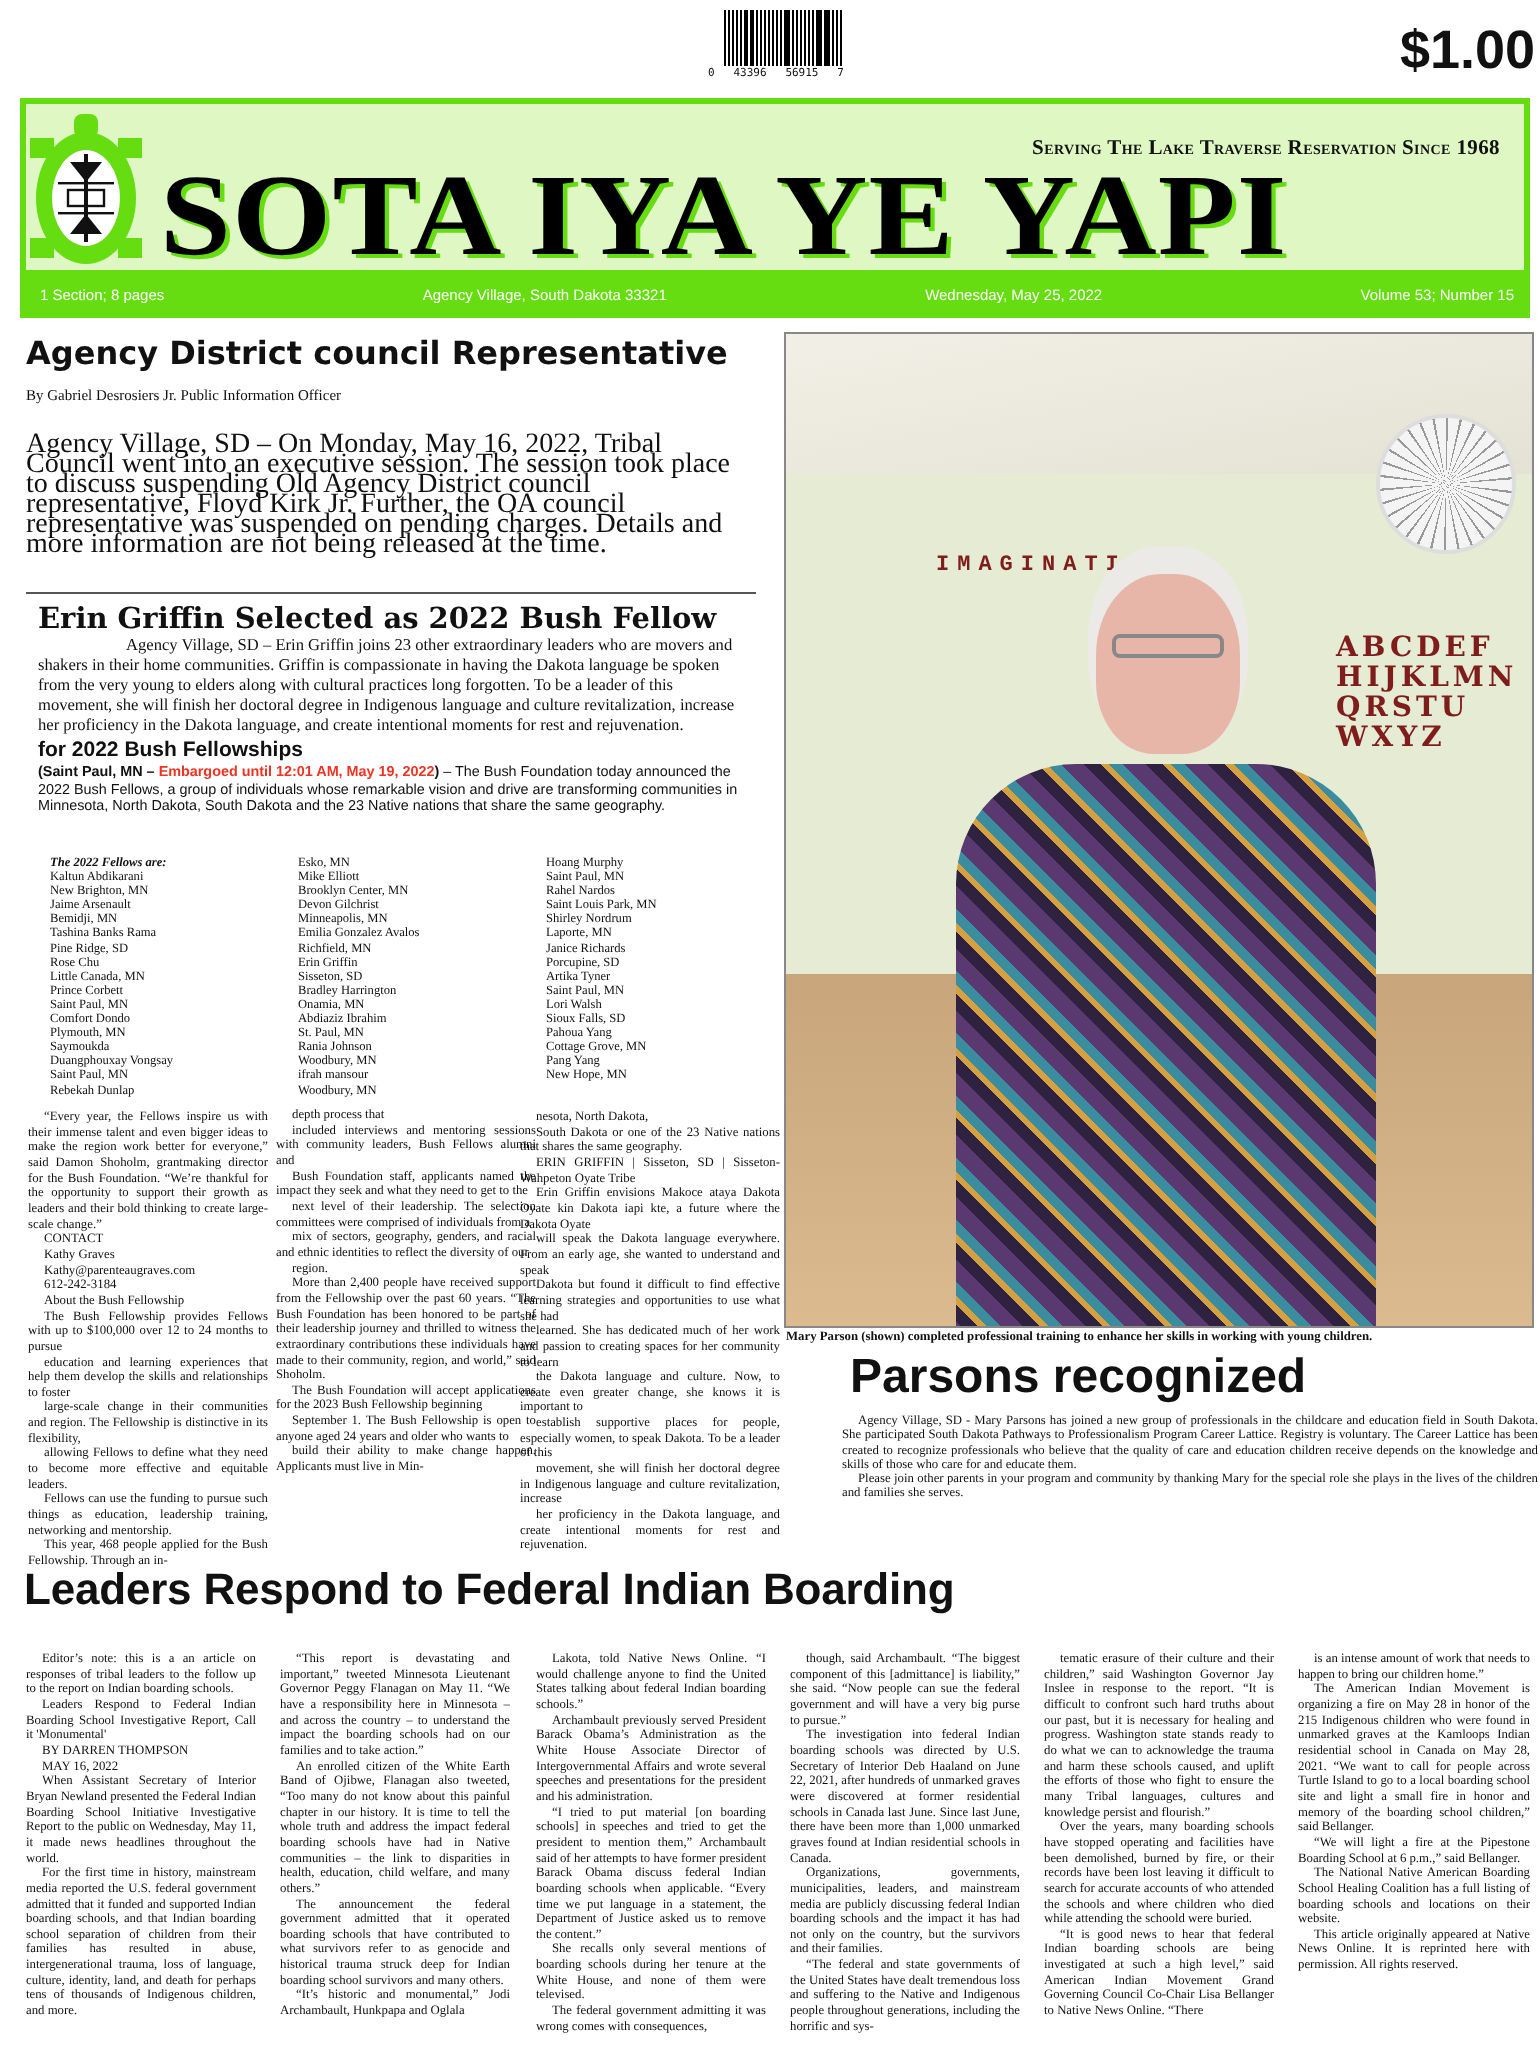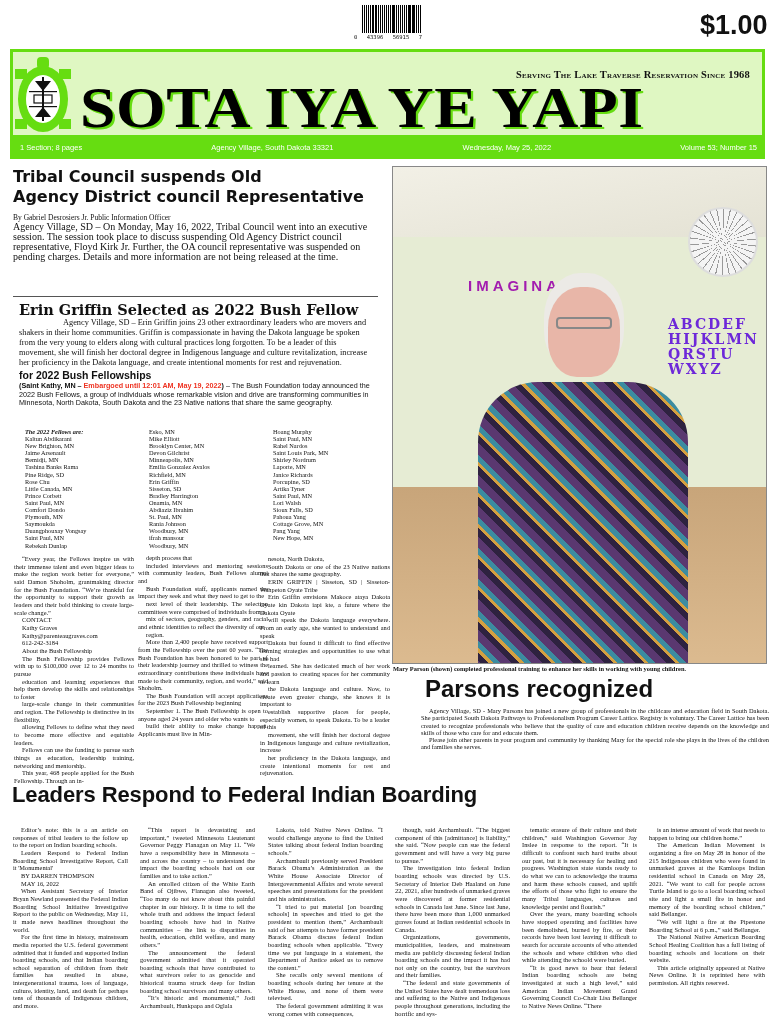--- a/index.html
+++ b/index.html
@@ -15,21 +15,21 @@
   .masthead { position: absolute; left: 10px; top: 49px; width: 755px; height: 110px; background: #dff7c2; border: 3px solid #66dd11; }
   .logo { position: absolute; left: 0px; top: -5px; width: 60px; height: 100px; }
   .tagline { position: absolute; right: 12px; top: 17px; font-family: "Liberation Serif", serif; font-weight: bold; font-size: 10.5px; font-variant: small-caps; letter-spacing: 0.2px; }
   .title { position: absolute; left: 67px; top: 22px; font-family: "Liberation Serif", serif; font-weight: bold; font-size: 58px; letter-spacing: 0.5px; color: #000; text-shadow: 2px 2px 0 #66dd11; white-space: nowrap; transform: scaleX(1.1); transform-origin: left; }
   .infobar { position: absolute; left: -3px; right: -3px; bottom: -3px; height: 24px; background: #66dd11; color: #fff; font-family: "Liberation Sans", sans-serif; font-size: 7.5px; display: flex; justify-content: space-between; align-items: center; padding: 0 8px 0 10px; }
 
   
   .art1 { position: absolute; left: 13px; top: 167px; width: 365px; }
   .hl-sans { font-family: "DejaVu Sans", sans-serif; font-weight: bold; font-size: 16px; line-height: 20px; }
   .byline { font-size: 7.5px; margin-top: 6px; }
-  .body-lg { font-size: 10px; line-height: 10px; margin-top: 0; }
+  .body-lg { font-size: 14px; line-height: 10px; margin-top: 16px; }
   .rule { position: absolute; left: 13px; top: 296px; width: 365px; height: 1px; background: #555; }
 
   .art2 { position: absolute; left: 19px; top: 302px; width: 356px; }
   .hl-serif { font-family: "DejaVu Serif", serif; font-weight: bold; font-size: 14.5px; line-height: 16px; }
   .body-md { font-size: 8.3px; line-height: 10px; text-indent: 44px; }
   .sub-hl { font-family: "Liberation Sans", sans-serif; font-weight: bold; font-size: 10.5px; line-height: 13px; margin-top: 1px; }
   .lead { font-family: "Liberation Sans", sans-serif; font-size: 7.2px; line-height: 8.5px; }
   .lead .red { color: #e32; font-weight: bold; }
   .lead b { font-weight: bold; }
 
@@ -42,22 +42,22 @@
   .col p { text-indent: 8px; }
   .colA { left: 14px; top: 555px; width: 120px; }
   .colB { left: 138px; top: 554px; width: 130px; }
   .colC { left: 260px; top: 555px; width: 130px; }
 
   
   .photo { position: absolute; left: 392px; top: 166px; width: 375px; height: 498px; border: 1px solid #888; overflow: hidden; background: #e8ead8; }
   .ph-ceiling { position: absolute; left: 0; top: 0; width: 100%; height: 70px; background: linear-gradient(170deg, #f2f0e6 0%, #e4e2d4 100%); }
   .ph-wall { position: absolute; left: 0; top: 70px; width: 100%; height: 250px; background: #e6ecd4; }
   .ph-floor { position: absolute; left: 0; top: 320px; width: 100%; height: 180px; background: linear-gradient(180deg, #c8a57a, #dcbb90); }
-  .ph-imag { position: absolute; left: 75px; top: 110px; font-family: Liberation Sans, sans-serif; font-weight: bold; font-size: 15px; letter-spacing: 4px; color: #a21caf; }
-  .ph-alpha { position: absolute; left: 275px; top: 150px; font-family: "DejaVu Serif", serif; font-weight: bold; font-size: 14px; line-height: 15px; color: #6d28d9; letter-spacing: 2px; }
+  .ph-imag { position: absolute; left: 75px; top: 110px; font-family: Liberation Mono, monospace; font-weight: bold; font-size: 11px; letter-spacing: 4px; color: #7f1d1d; }
+  .ph-alpha { position: absolute; left: 275px; top: 150px; font-family: "DejaVu Serif", serif; font-weight: bold; font-size: 14px; line-height: 15px; color: #7f1d1d; letter-spacing: 2px; }
   .ph-dream { position: absolute; left: 295px; top: 40px; width: 70px; height: 70px; border-radius: 50%; border: 2px solid #ddd; background: repeating-conic-gradient(#999 0 2deg, #f4f4f4 2deg 12deg); }
   .ph-person { position: absolute; left: 85px; top: 120px; width: 210px; height: 380px; }
   .ph-head { position: absolute; left: 70px; top: 0; width: 72px; height: 90px; border-radius: 45% 45% 40% 40%; background: #e8b6a8; box-shadow: 0 -10px 0 4px #eceae6; }
   .ph-shirt { position: absolute; left: 0; top: 95px; width: 210px; height: 290px; border-radius: 60px 60px 0 0; background: repeating-linear-gradient(45deg, #5a3870 0 8px, #2e2240 8px 14px, #d4a040 14px 17px, #3c8ca0 17px 22px); }
   .ph-glasses { position: absolute; left: 78px; top: 30px; width: 56px; height: 12px; border: 2px solid #888; border-radius: 4px; }
   .caption { position: absolute; left: 393px; top: 665px; font-family: "Liberation Serif", serif; font-weight: bold; font-size: 6.4px; white-space: nowrap; }
 
   .art3 { position: absolute; left: 425px; top: 676px; width: 340px; }
   .hl-big { font-family: "Liberation Sans", sans-serif; font-weight: bold; font-size: 24px; line-height: 26px; }
   .art3 .body-sm { margin-top: 5px; font-size: 6.4px; line-height: 7.3px; margin-left: -4px; width: 348px; text-align: justify; }
@@ -135,35 +135,34 @@
   <div class="infobar">
     <span>1 Section; 8 pages</span>
     <span>Agency Village, South Dakota 33321</span>
     <span>Wednesday, May 25, 2022</span>
     <span>Volume 53; Number 15</span>
   </div>
 </div>
 
 <div class="art1">
   <div class="hl-sans">
-    <div>Tribal Council suspends Old</div>
     <div>Agency District council Representative</div>
   </div>
   <div class="byline">By Gabriel Desrosiers Jr. Public Information Officer</div>
   <div class="body-lg"> Agency Village, SD – On Monday, May 16, 2022, Tribal Council went into an executive session. The session took place to discuss suspending Old Agency District council representative, Floyd Kirk Jr. Further, the OA council representative was suspended on pending charges. Details and more information are not being released at the time.</div>
 </div>
 <div class="rule"></div>
 
 <div class="art2">
   <div class="hl-serif">Erin Griffin Selected as 2022 Bush Fellow</div>
   <div class="body-md">Agency Village, SD – Erin Griffin joins 23 other extraordinary leaders who are movers and shakers in their home communities.  Griffin is compassionate in having the Dakota language be spoken from the very young to elders along with cultural practices long forgotten.  To be a leader of this movement, she will finish her doctoral degree in Indigenous language and culture revitalization, increase her proficiency in the Dakota language, and create intentional moments for rest and rejuvenation.</div>
   <div class="sub-hl">
     <div>for 2022 Bush Fellowships</div>
   </div>
-  <div class="lead"><b>(Saint Kathy, MN – </b><span class="red">Embargoed until 12:01 AM, May 19, 2022</span><b>)</b><span> – The Bush Foundation today announced the 2022 Bush Fellows, a group of individuals whose remarkable vision and drive are transforming communities in Minnesota, North Dakota, South Dakota and the 23 Native nations that share the same geography.</span></div>
+  <div class="lead"><b>(Saint Paul, MN – </b><span class="red">Embargoed until 12:01 AM, May 19, 2022</span><b>)</b><span> – The Bush Foundation today announced the 2022 Bush Fellows, a group of individuals whose remarkable vision and drive are transforming communities in Minnesota, North Dakota, South Dakota and the 23 Native nations that share the same geography.</span></div>
 </div>
 
 <div class="fellows f1">
   <div class="hdr">The 2022 Fellows are:</div>
   <div id="fl1">
       <div>Kaltun Abdikarani</div>
       <div>New Brighton, MN</div>
       <div>Jaime Arsenault</div>
       <div>Bemidji, MN</div>
       <div>Tashina Banks Rama</div>

